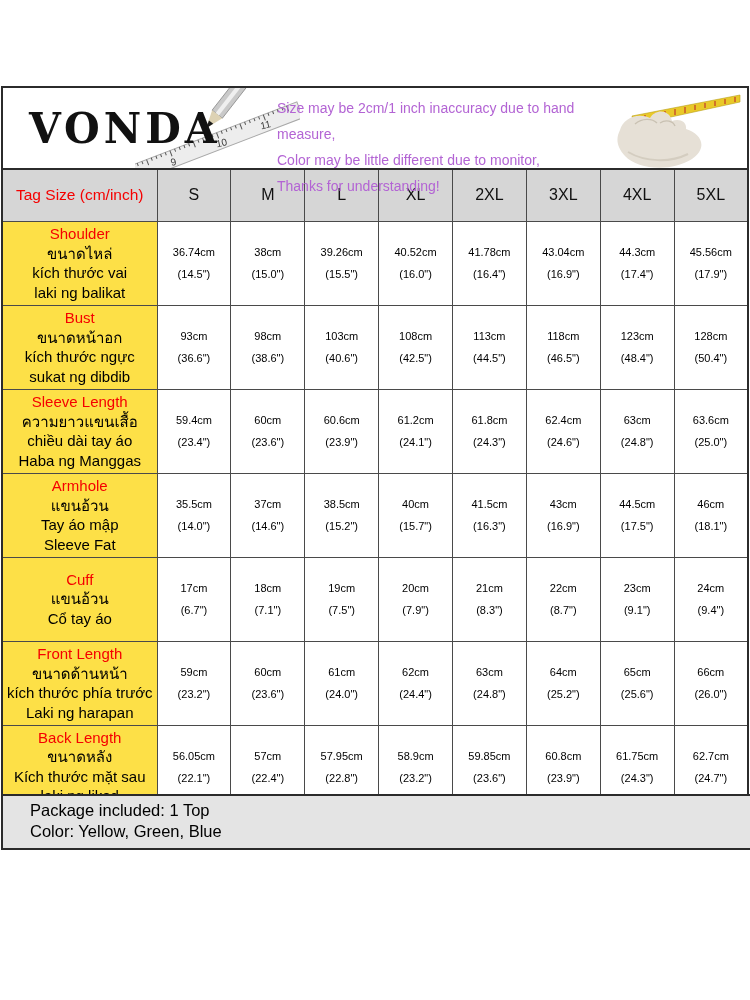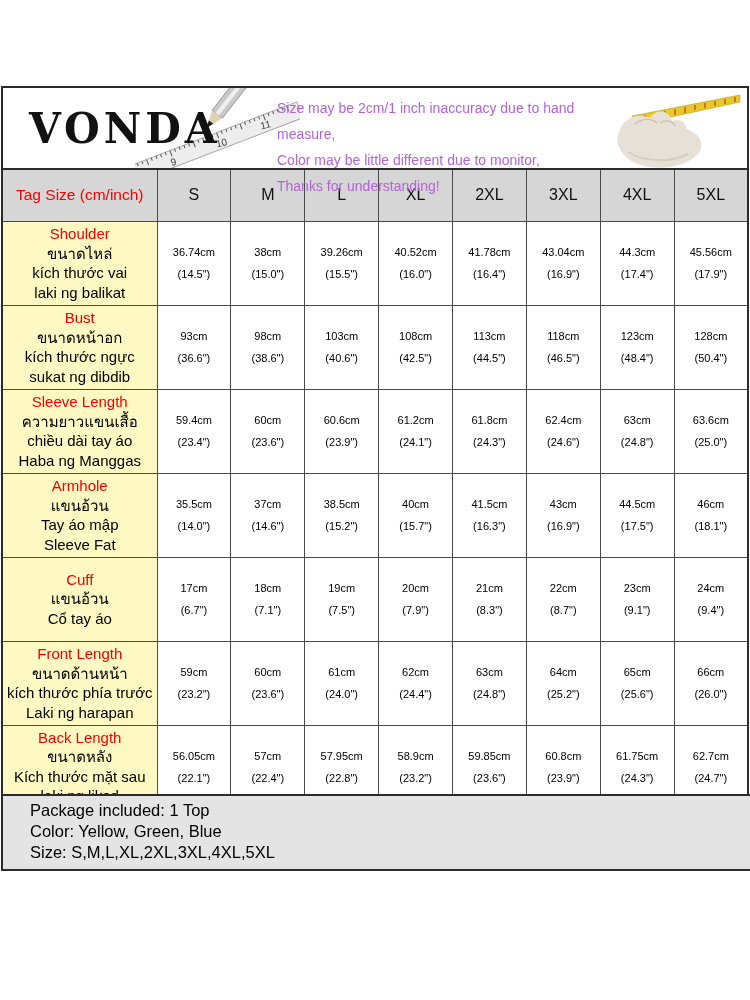--- a/index.html
+++ b/index.html
@@ -35,21 +35,21 @@
     border:2px solid #2b2b2b;background:#fff;z-index:1;
   }
   .size-table th,.size-table td{
     border:1.5px solid #4a4a4a;text-align:center;vertical-align:middle;
     padding:0;
   }
   .size-table thead tr{height:52px;}
   .size-table tbody tr{height:84px;}
   .size-table th{background:#d6d6d6;font-weight:normal;font-size:16px;color:#111;}
   th.tag-size{color:#f50000;font-size:15.5px;}
-  td.label-cell{background:#fef9c3;font-size:15px;line-height:19.5px;padding:2px 1px;}
+  td.label-cell{background:#fde047;font-size:15px;line-height:19.5px;padding:2px 1px;}
   td.label-cell .red-label{color:#f50000;}
   td.value-cell{font-size:11px;line-height:22px;background:#fff;}
 
   
   .info-box{
     position:absolute;left:1px;top:794px;width:742px;
     border:2px solid #2b2b2b;background:#e4e4e4;
     padding:4px 3px 6px 3px;z-index:2;
   }
   .info-line{font-size:16.5px;line-height:21px;text-align:left;margin-left:24px;}
@@ -391,16 +391,15 @@
             <div>62.7cm</div>
             <div>(24.7")</div>
           </td>
         </tr>
       </tbody>
   </table>
 
   <div class="info-box" id="product-info-box">
       <div class="info-line">Package included: 1 Top</div>
       <div class="info-line">Color: Yellow, Green, Blue</div>
-      <div class="info-line">Size: S,M,L,XL,2XL,3XL,4XL,5XL</div>
     </div>
 
 </div>
 
 </body></html>

